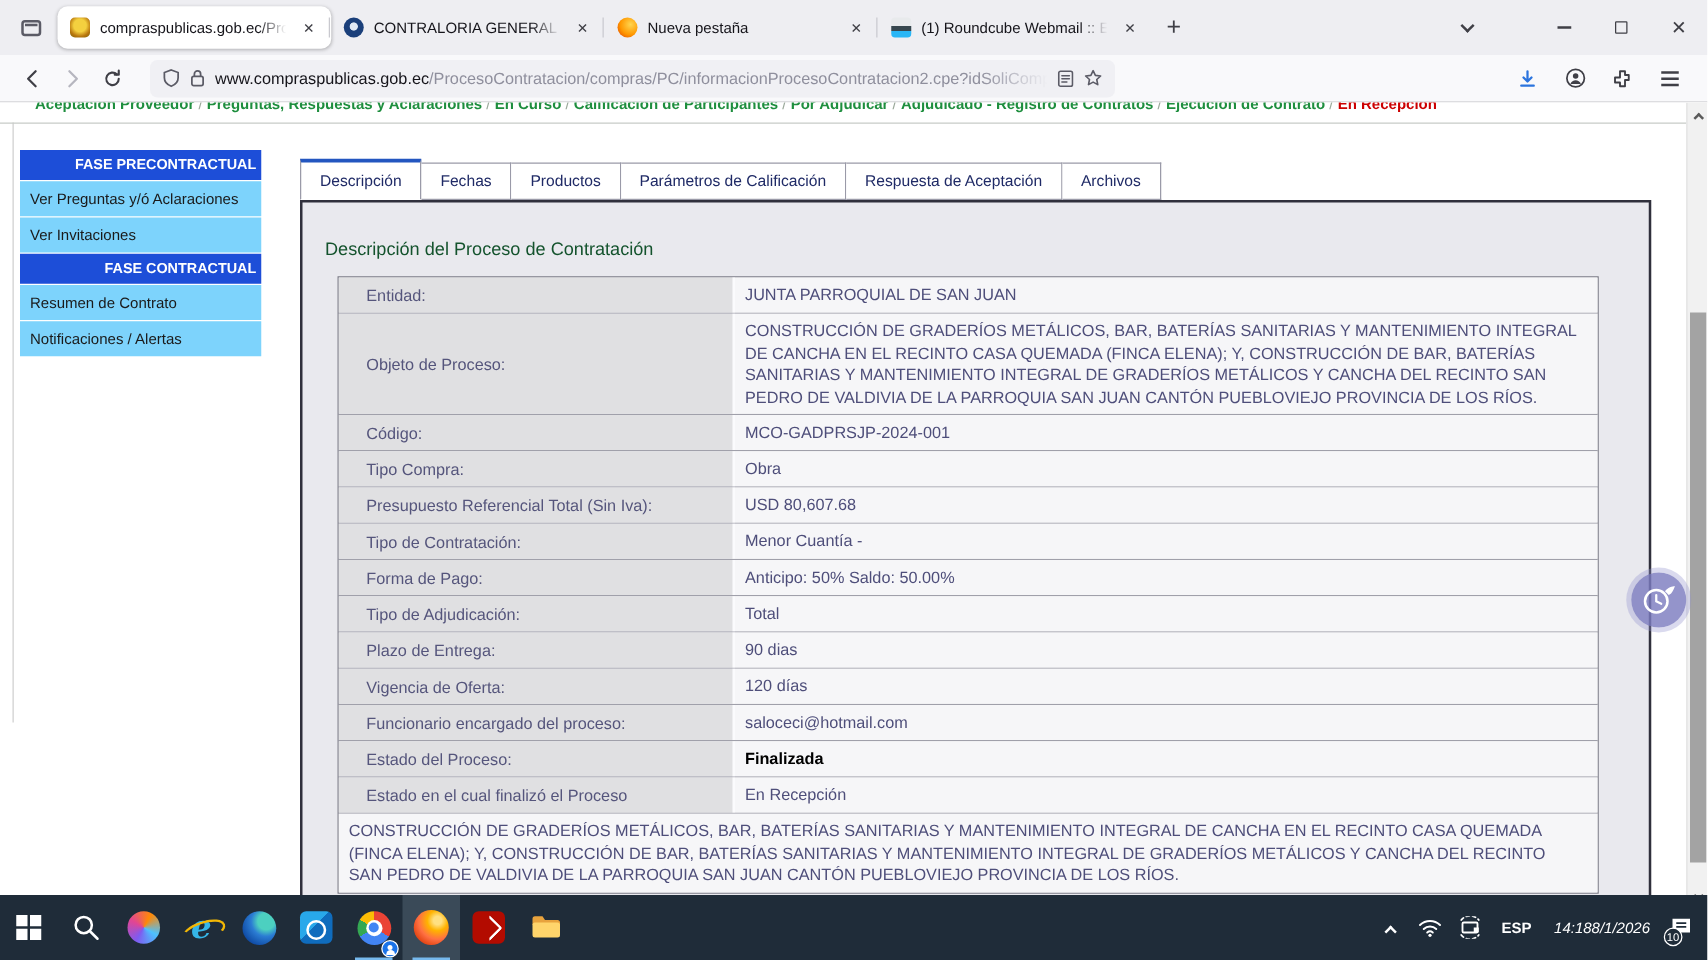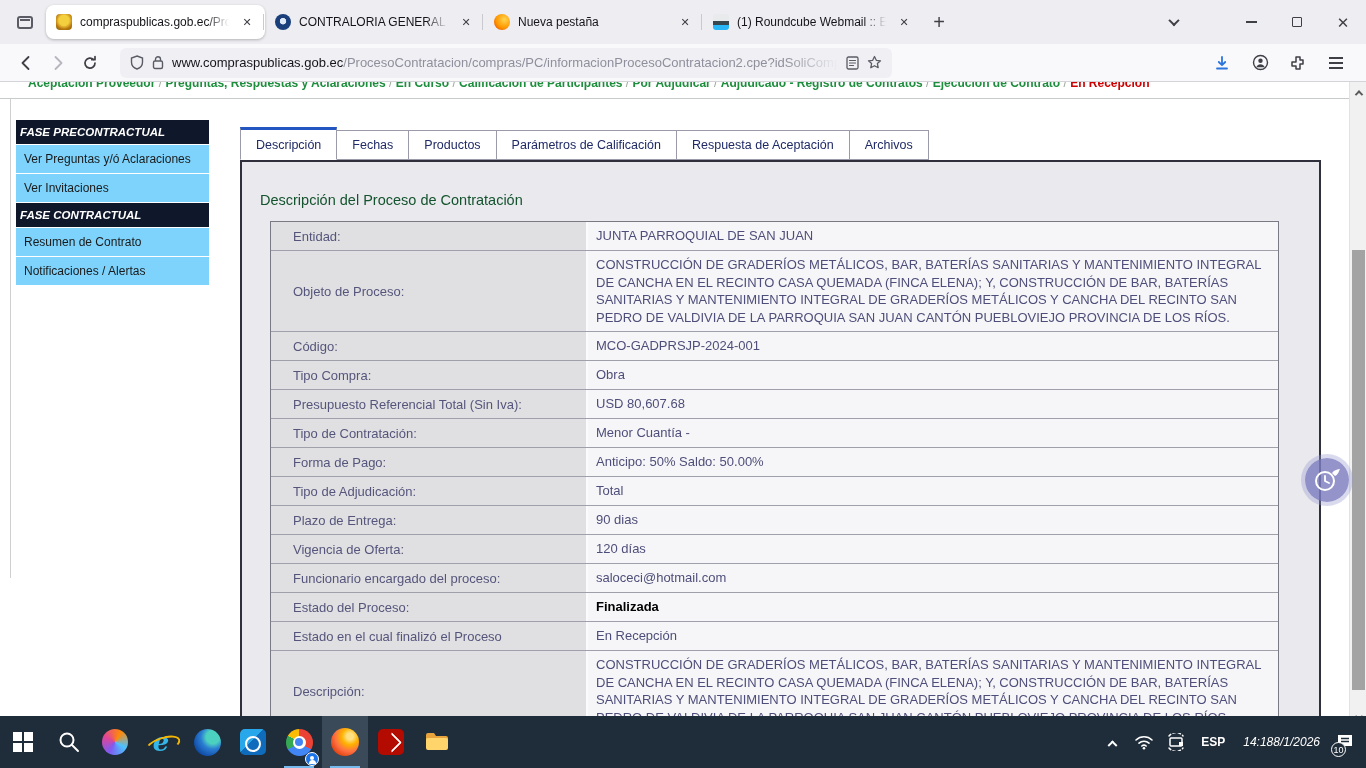--- a/index.html
+++ b/index.html
@@ -54,21 +54,21 @@
   .page-left-line { position:absolute; left:10px; top:16px; width:1px; height:480px; background:#cfcfcf; }
   .breadcrumb { position:absolute; top:-6px; left:28px; right:90px; font-size:12px; font-weight:bold; color:#1e8e3e; white-space:nowrap; }
   .crumb { color:#1e8e3e; cursor:pointer; }
   .crumb::after { content:" / "; color:#9aa89a; font-weight:normal; }
   .crumb.current { color:#cc0000; cursor:default; }
   .crumb.current::after { content:""; }
   .page-rule { position:absolute; top:16px; left:0; width:1349px; height:1px; background:#c8ccc8; }
 
   .sidebar { position:absolute; left:16px; top:38px; width:193px; }
   .side-entry { font-size:12px; margin-bottom:1px; cursor:pointer; }
-  .side-entry.header { background:#0f172a; color:#fff; font-weight:bold; font-size:11.5px; text-align:left; padding:6px 4px; cursor:default;font-style:italic; }
+  .side-entry.header { background:#1d4ed8; color:#fff; font-weight:bold; font-size:11.5px; text-align:right; padding:6px 4px; cursor:default; }
   .side-entry.item { background:#7dd3fc; color:#1a1a1a; padding:7px 4px 7px 8px; }
 
   .ctabs { position:absolute; left:240px; top:45px; display:flex; align-items:flex-end; height:33px; }
   .ctab { background:#fff; border:1px solid #9a9aa8; border-left-width:0; height:30px; padding:0 15px; font-size:12.5px; color:#1f2a66; display:flex; align-items:center; cursor:pointer; white-space:nowrap; }
   .ctab:first-child { border-left-width:1px; }
   .ctab.active { height:33px; border-top:3px solid #2356c0; border-bottom:1px solid #fff; font-weight:normal; position:relative; z-index:2; }
 
   .panel { position:absolute; left:240px; top:78px; width:1081px; height:700px; background:#e9e9ee; border:2px solid #30303c; }
   .panel-title { margin:30px 0 0 18px; color:#14532d; font-size:14.5px; }
   .ptable { margin:13px 40px 0 28px; border:1px solid #7a7a85; background:#f6f6f8; }
@@ -306,21 +306,20 @@
         </div>
           <div class="prow bold">
           <div class="plabel">Estado del Proceso:</div>
           <div class="pvalue">Finalizada</div>
         </div>
           <div class="prow">
           <div class="plabel">Estado en el cual finalizó el Proceso</div>
           <div class="pvalue">En Recepción</div>
         </div>
           <div class="prow">
-          <div class="plabel">Descripción:</div>
           <div class="pvalue">CONSTRUCCIÓN DE GRADERÍOS METÁLICOS, BAR, BATERÍAS SANITARIAS Y MANTENIMIENTO INTEGRAL DE CANCHA EN EL RECINTO CASA QUEMADA (FINCA ELENA); Y, CONSTRUCCIÓN DE BAR, BATERÍAS SANITARIAS Y MANTENIMIENTO INTEGRAL DE GRADERÍOS METÁLICOS Y CANCHA DEL RECINTO SAN PEDRO DE VALDIVIA DE LA PARROQUIA SAN JUAN CANTÓN PUEBLOVIEJO PROVINCIA DE LOS RÍOS.</div>
         </div>
         </div>
     </div>
 
     <div class="float-widget">
       <svg width="30" height="30" viewBox="0 0 30 30">
         <circle cx="13" cy="16" r="9" fill="none" stroke="#fff" stroke-width="2"></circle>
         <path d="M13 11v5l4 2" fill="none" stroke="#fff" stroke-width="1.8" stroke-linecap="round"></path>
         <path d="M20 8c2-3 6-4 8-4-1 2-2 6-5 7Z" fill="#fff"></path>

